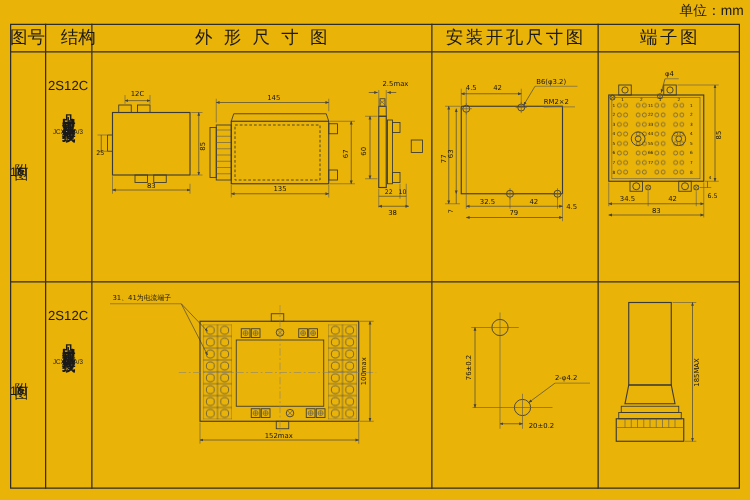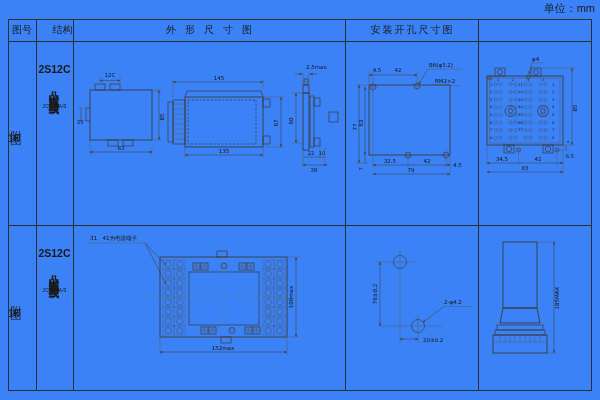--- a/index.html
+++ b/index.html
@@ -1,33 +1,33 @@
 <!DOCTYPE html>
 <html><head>
 <meta charset="utf-8">
 <style>
   html,body{margin:0;padding:0;background:#fff;}
-  .page{position:relative;width:600px;height:400px;background:#3b82f6;overflow:hidden;
+  .page{position:relative;width:600px;height:400px;background:#eab308;overflow:hidden;
         font-family:"Liberation Sans","DejaVu Sans",sans-serif;color:#1a1a1a;}
   .abs{position:absolute;}
   .unit{top:1px;left:505px;width:90px;font-size:11px;text-align:right;}
   
   .frame{left:8px;top:19px;width:584px;height:372px;border:1px solid #2e2e2e;box-sizing:border-box;}
   .vline{top:19px;width:0;border-left:1px solid #2e2e2e;height:372px;}
   .hline{left:8px;width:584px;height:0;border-top:1px solid #2e2e2e;}
   .hcell{top:19px;height:22px;display:flex;align-items:center;justify-content:center;
-         font-size:10px;white-space:nowrap;}
+         font-size:14px;white-space:nowrap;}
   .sp9{letter-spacing:9px;margin-right:-9px;}
   .sp2{letter-spacing:2px;margin-right:-2px;}
   .figcell{display:flex;flex-direction:column;justify-content:center;}
   .vtext{writing-mode:vertical-lr;text-orientation:upright;}
   .figcn{font-size:11px;letter-spacing:4px;}
   .fignum{font-size:10px;margin-top:3px;}
   .structcell{display:flex;flex-direction:column;align-items:center;}
-  .model{font-size:10.5px;font-weight:700;}
+  .model{font-size:10.5px;font-weight:400;}
   .vdesc{font-size:10.5px;font-weight:700;letter-spacing:2px;margin-top:8px;}
   .code{font-size:5.5px;margin-top:6px;white-space:nowrap;transform:scaleX(.9);}
   
   svg{overflow:visible;}
   svg text{font-size:6px;fill:#151515;text-anchor:middle;font-family:"DejaVu Sans",sans-serif;}
   .s5{font-size:5px;} .s55{font-size:5.5px;} .s35{font-size:3.4px;} .as{text-anchor:start;}
   .oline{fill:none;stroke:#3a3a3a;stroke-width:0.9;}
   .o2{fill:none;stroke:#3a3a3a;stroke-width:0.7;}
   .thin{fill:none;stroke:#5a5a5a;stroke-width:0.5;}
   .dim{fill:none;stroke:#444;stroke-width:0.55;}
@@ -49,20 +49,23 @@
   <div class="abs hline" style="top:41px;"></div>
   <div class="abs hline" style="top:225px;"></div>
 
   <div class="abs hcell" style="left:8px;width:28px;">图号</div>
   <div class="abs hcell" style="left:44px;width:37px;">结构</div>
   <div class="abs hcell" style="left:73px;width:272px;">
       <span class="sp9">外形尺寸图</span>
     </div>
   <div class="abs hcell" style="left:345px;width:133px;">
       <span class="sp2">安装开孔尺寸图</span>
+    </div>
+  <div class="abs hcell" style="left:478px;width:114px;">
+      <span class="sp2">端子图</span>
     </div>
 
   <div class="abs figcell" style="left:8px;top:41px;width:28px;height:184px;">
     <span class="vtext figcn">附图</span>
     <span class="fignum">16</span>
   </div>
   <div class="abs structcell" style="left:36px;top:63px;width:37px;height:160px;">
     <span class="model">2S12C</span>
     <span class="vtext vdesc">凸出式板后接线</span>
     <span class="code">JCX-10A/3</span>

